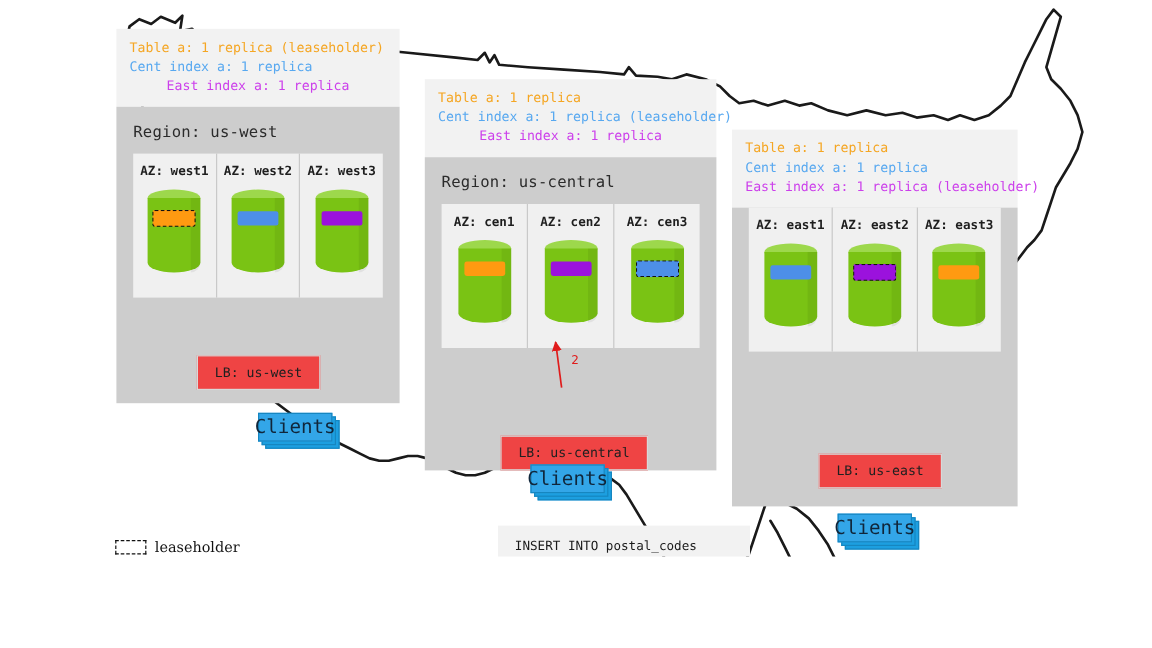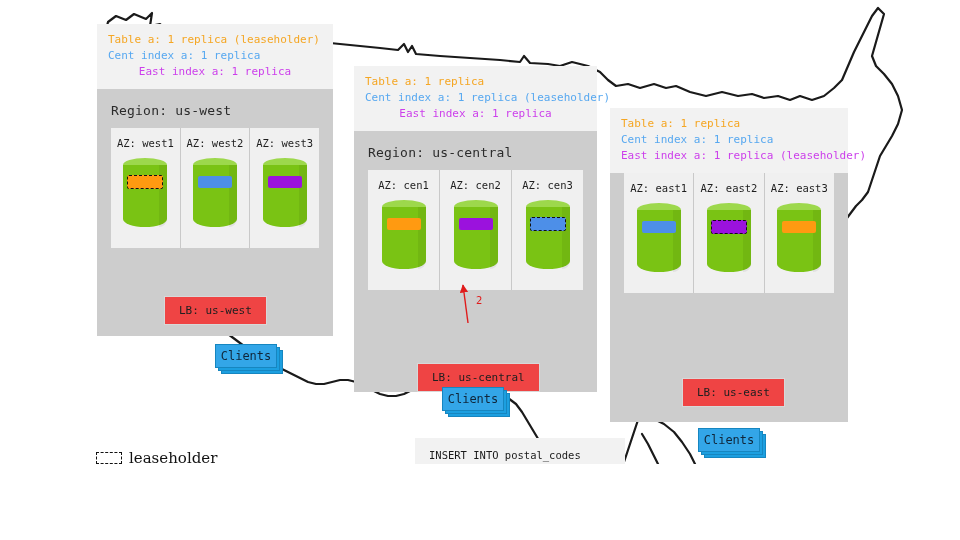--- a/index.html
+++ b/index.html
@@ -58,20 +58,21 @@
     background: #f0f0f0;
     margin: 0 14px;
     display: flex;
     position: relative;
   }
   .az-cell {
     flex: 1 1 0;
     text-align: center;
     padding: 9px 0 14px 0;
     position: relative;
+    font-weight: bold;
   }
   .az-cell + .az-cell { border-left: 1px solid #c9c9c9; }
   .az-label {
     font-size: 10.5px;
     color: #1e1e1e;
     margin-bottom: 9px;
     display: block;
   }
 
   
@@ -160,21 +161,21 @@
     border: 1px solid #1686c0;
     box-sizing: border-box;
   }
   .clients .s3 { left: 6px; top: 6px; }
   .clients .s2 { left: 3px; top: 3px; }
   .clients .s1 { left: 0;   top: 0;
     background: #33A6E8;
     display: flex;
     align-items: center;
     justify-content: center;
-    font-size: 12px;
+    font-size: 16px;
     color: #10263a;
   }
 
   
   .sql-block {
     position: absolute;
     background: #f2f2f2;
     font-size: 10.5px;
     color: #1a1a1a;
     line-height: 1.5;
@@ -189,21 +190,21 @@
     align-items: center;
     gap: 7px;
   }
   #legend .swatch {
     width: 26px;
     height: 12px;
     border: 1.6px dashed #111;
     box-sizing: border-box;
   }
   #legend .ltext {
-    font-size: 15px;
+    font-size: 12px;
     color: #111;
     font-family: "DejaVu Serif", serif;
   }
 </style>
 </head>
 <body>
 
 <div id="stage">
 
   <svg id="map-layer" viewBox="0 0 960 540">

